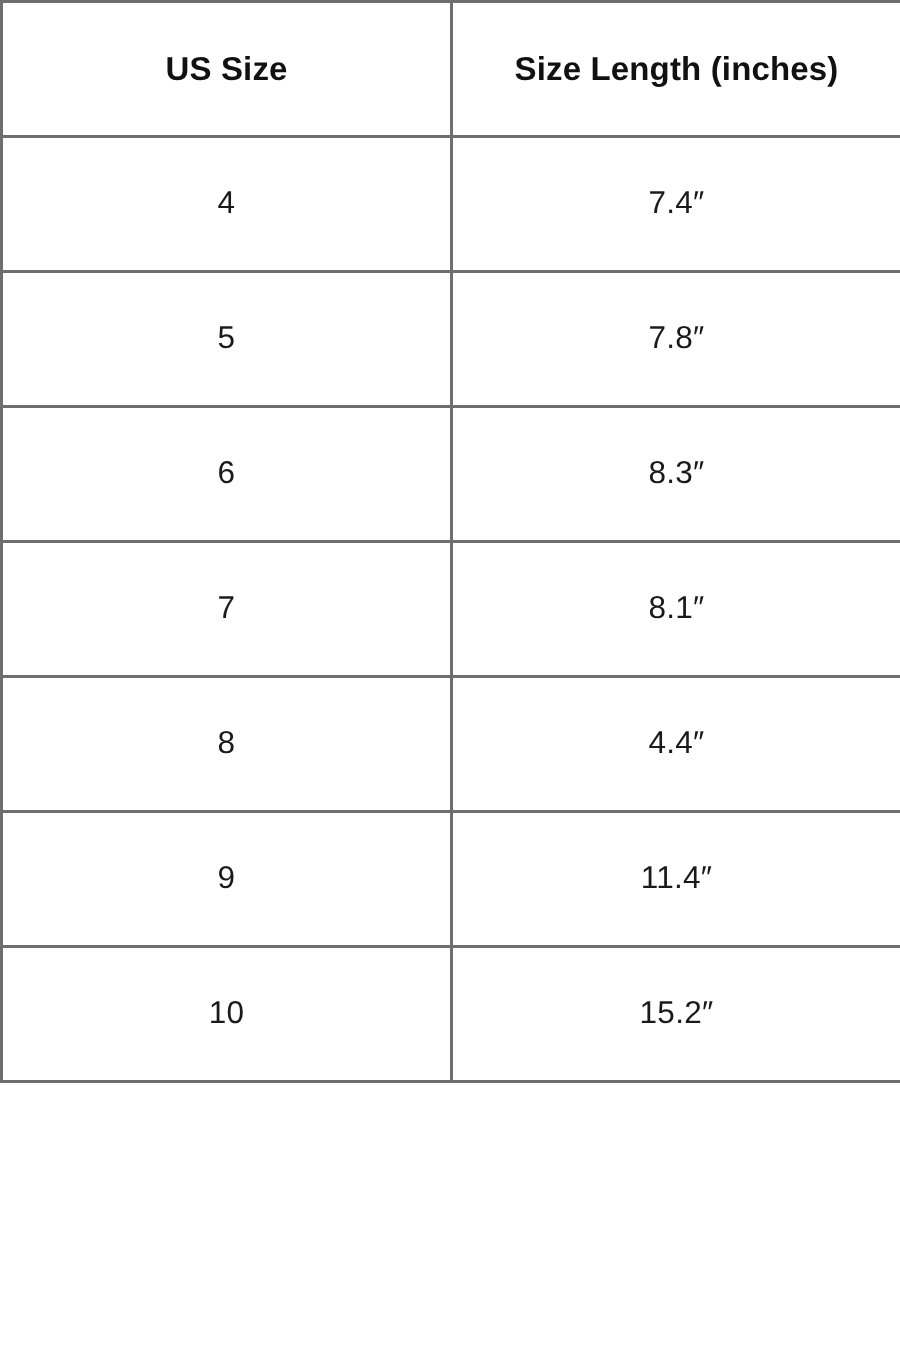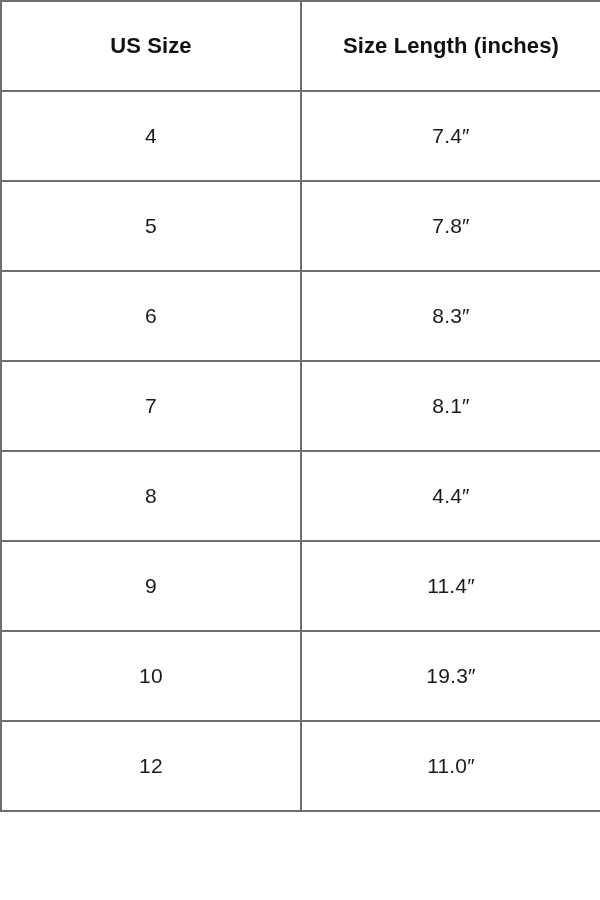--- a/index.html
+++ b/index.html
@@ -85,20 +85,16 @@
       <tr>
         <td>8</td>
         <td>4.4″</td>
       </tr>
       <tr>
         <td>9</td>
         <td>11.4″</td>
       </tr>
       <tr>
         <td>10</td>
-        <td>19.3″</td>
-      </tr>
-      <tr>
-        <td>12</td>
-        <td>11.0″</td>
+        <td>15.2″</td>
       </tr>
     </tbody>
 </table>
 
 </body></html>

